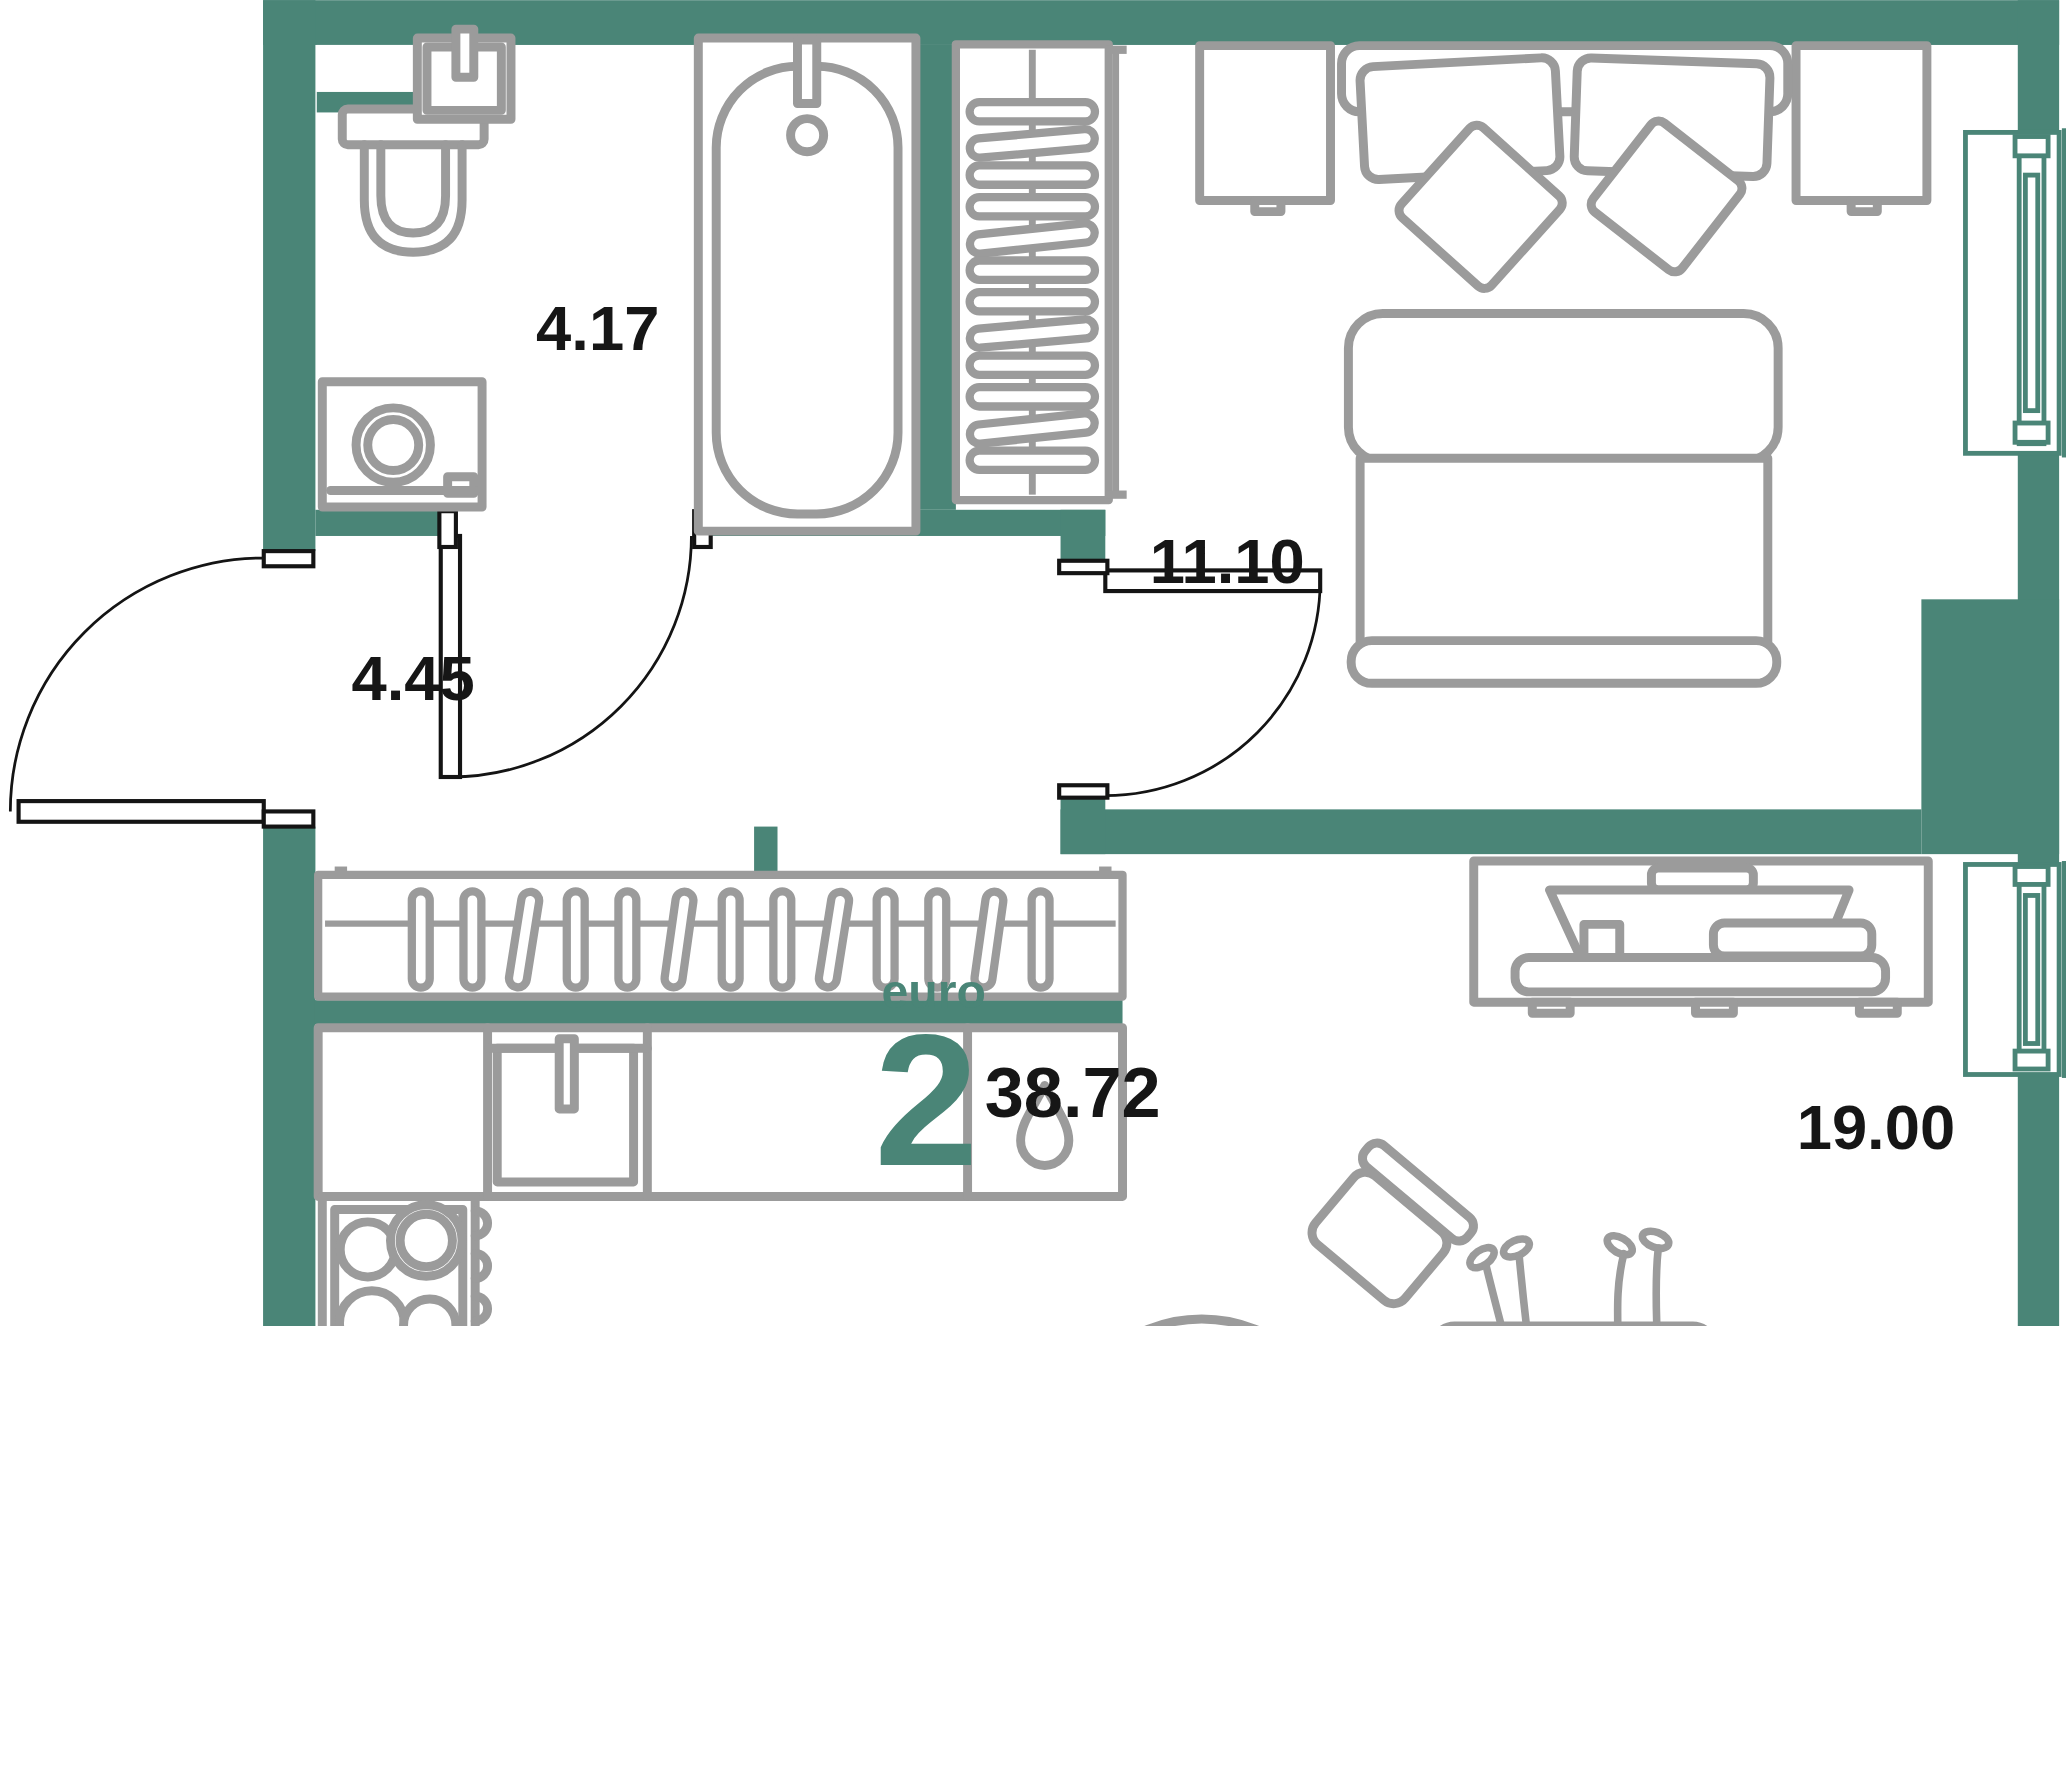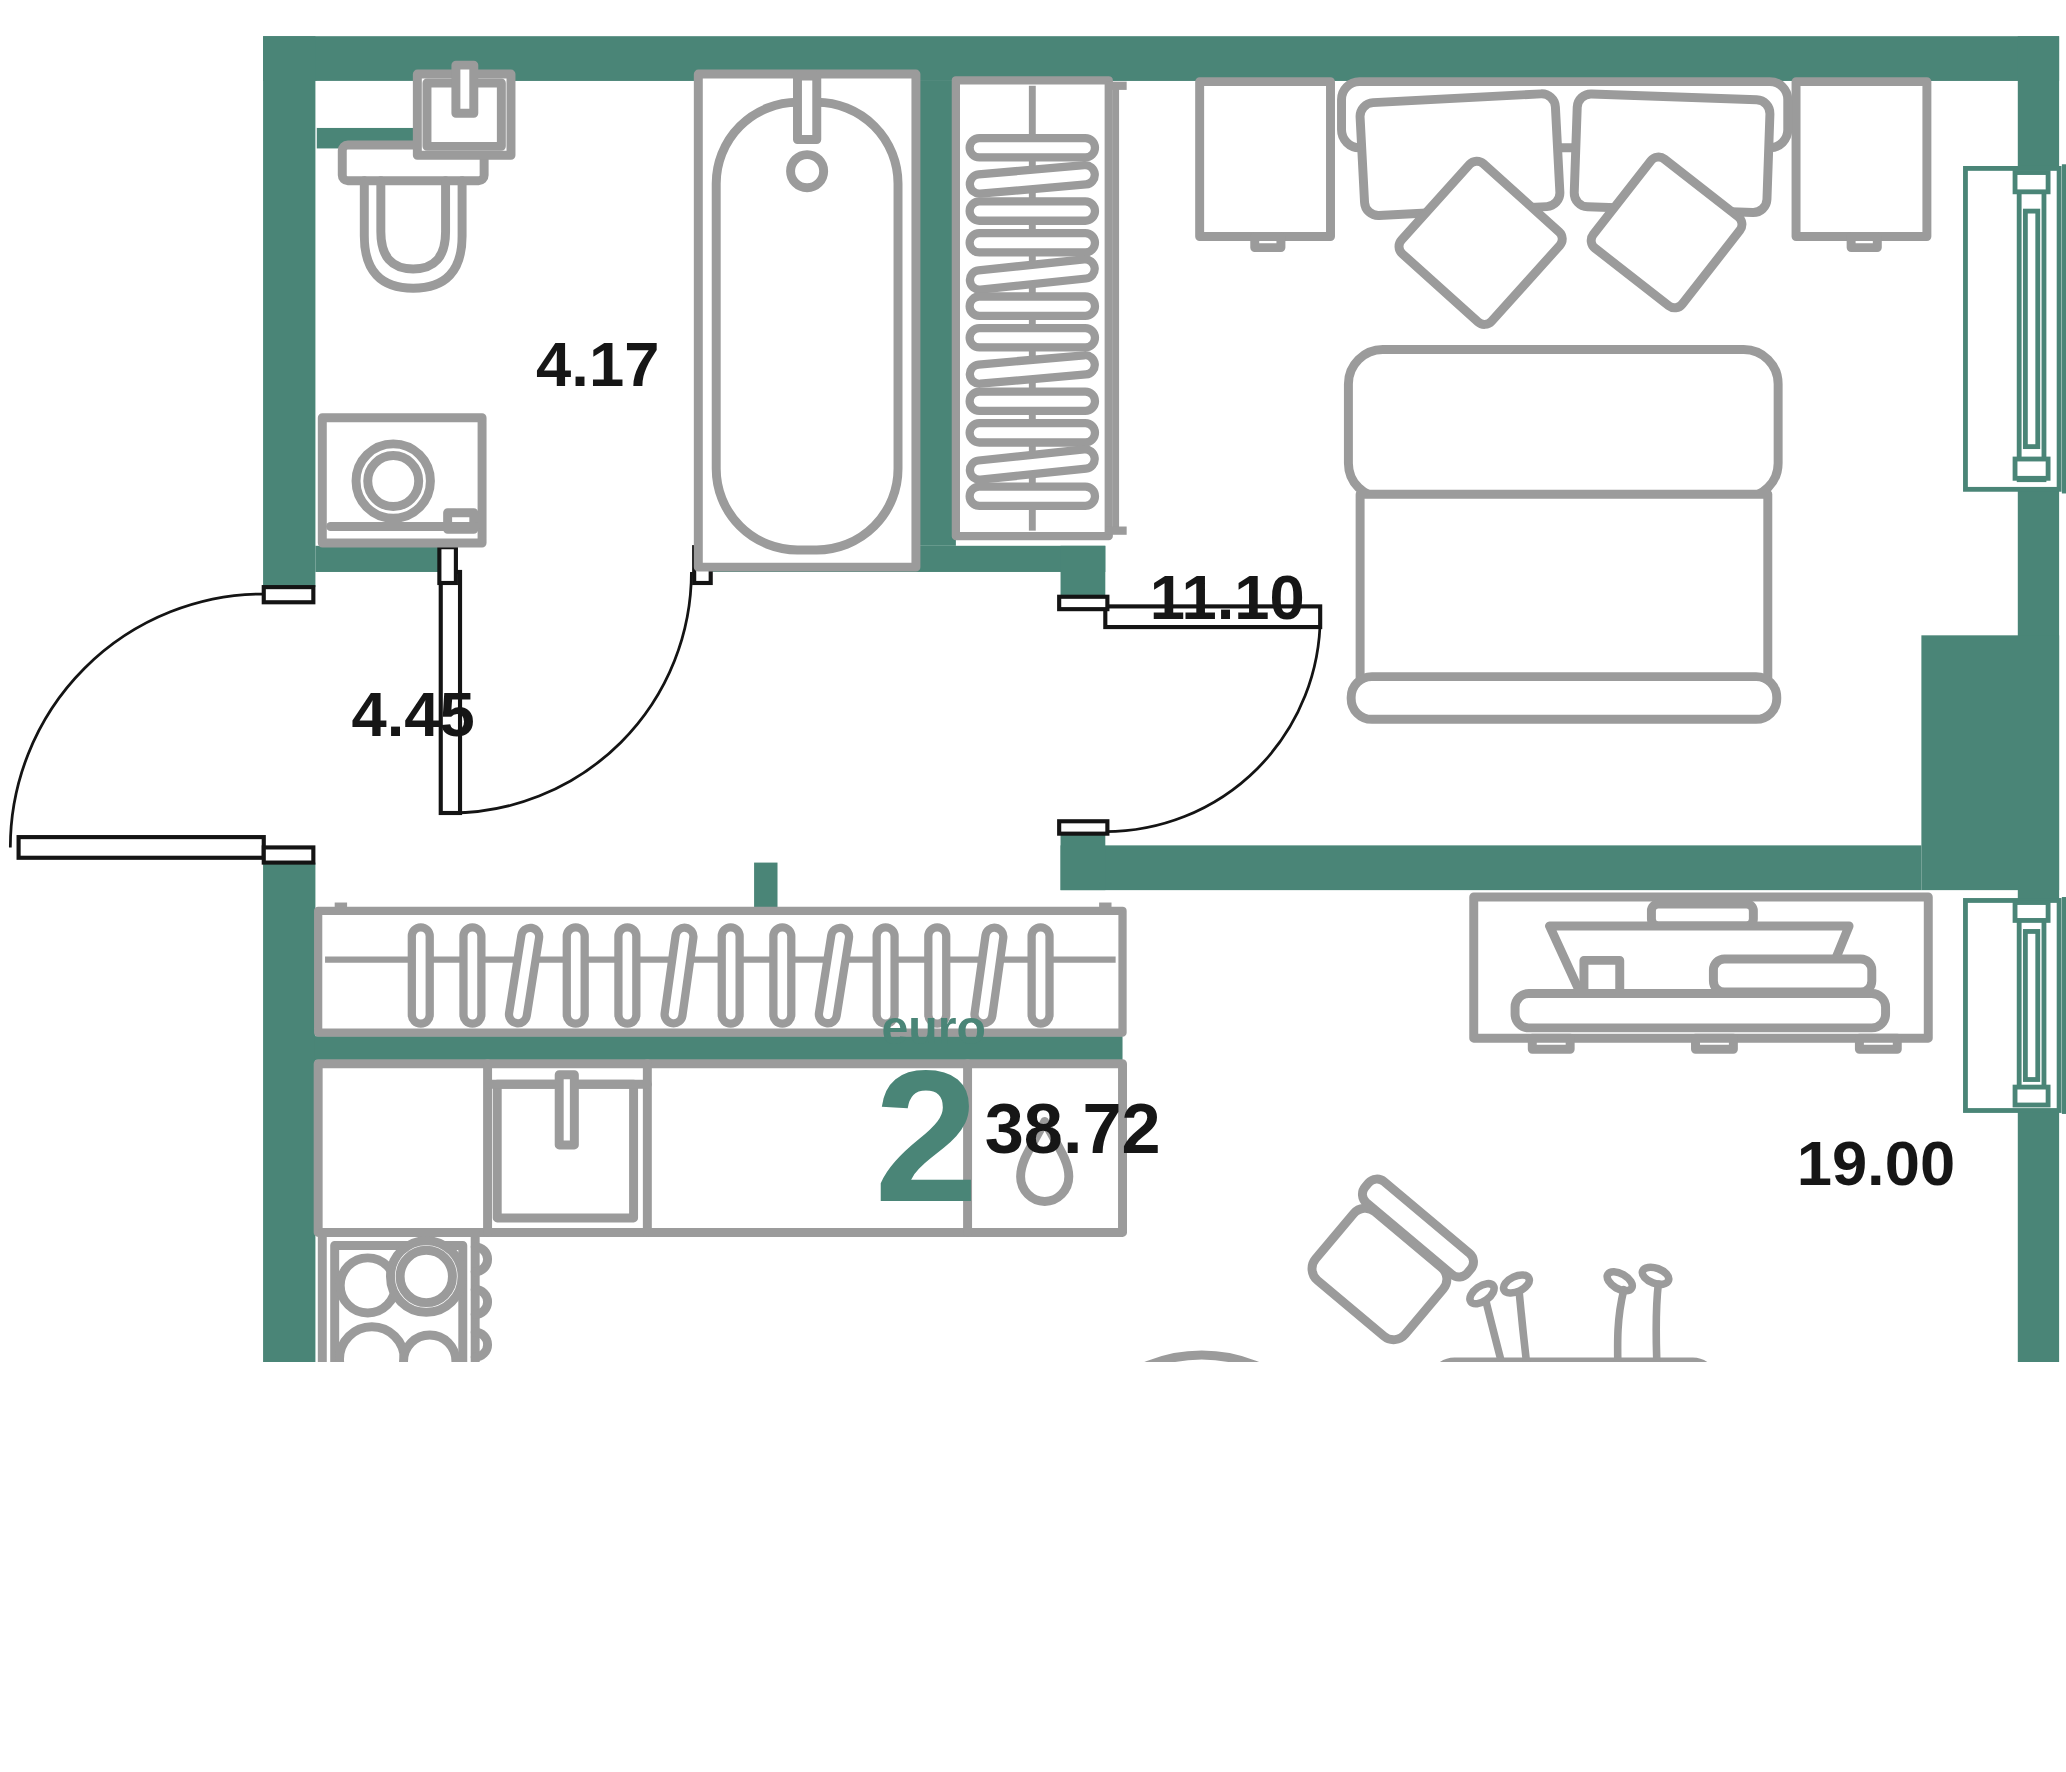--- a/index.html
+++ b/index.html
@@ -1,16 +1,16 @@
 <!DOCTYPE html>
 <html style="font-size:11px"><head>
 <meta charset="utf-8">
 <style>
   html,body{margin:0;padding:0;background:#ffffff;}
-  .plan-wrap{width:2066px;height:1326px;position:relative;background:#fff;margin-top:36px;}
+  .plan-wrap{width:2066px;height:1326px;position:relative;background:#fff;}
   svg{display:block;}
   text{font-family:"Liberation Sans","DejaVu Sans",sans-serif;font-weight:700;}
   .room-label{fill:#161616;font-size:92px;}
   .euro-label{fill:#4a8577;font-size:70px;}
   .big-num{fill:#4a8577;font-size:272px;}
   .area-num{fill:#161616;font-size:102px;}
 </style>
 </head>
 <body>
 

